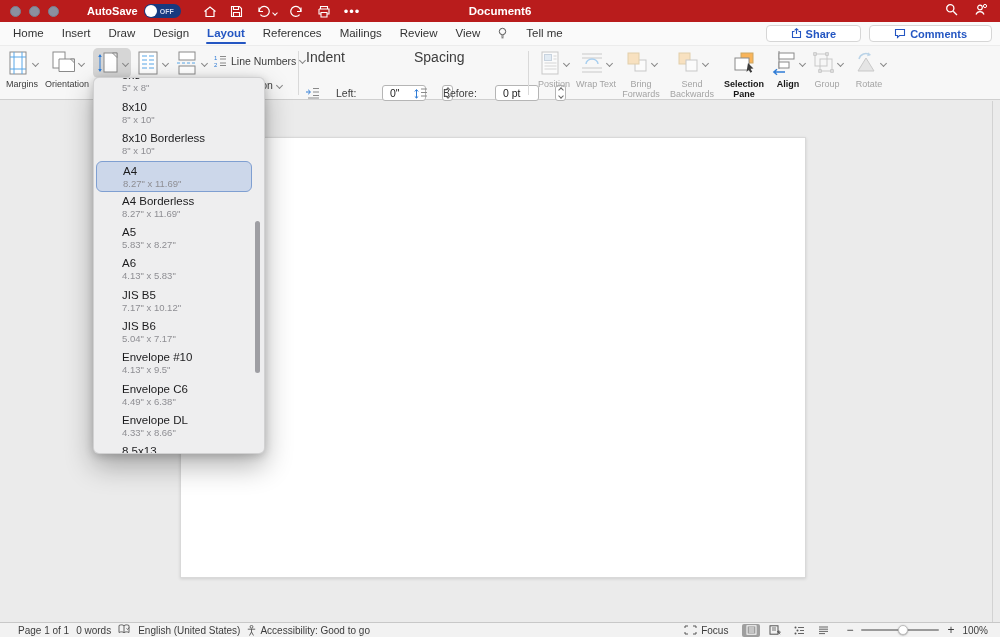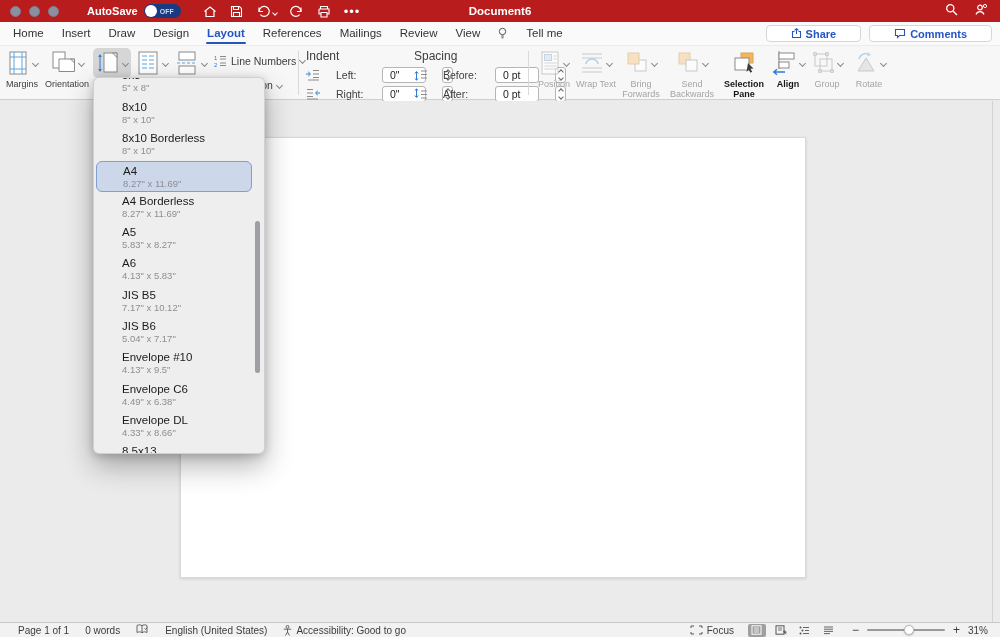--- a/index.html
+++ b/index.html
@@ -46,21 +46,21 @@
   .arr { display:flex; position:absolute; top:2px; left:534px; gap:3px; }
   .arr .bigbtn { position:static; }
   .arr .bb-label { white-space:normal; width:50px; }
   .dis .bb-label { color:#a4a4a4; }
   .dis svg { opacity:.5; }
   .en .bb-label { color:#161616; font-weight:bold; }
   .smallbtn { position:absolute; display:flex; align-items:center; gap:4px; font-size:10.5px; color:#3d3d3d; }
   .vsep { position:absolute; top:5px; width:1px; height:44px; background:#d9d9d9; }
 
   .grpform { position:absolute; top:3px; }
-  .grp-head { font-size:12px; color:#3d3d3d; margin-bottom:4px; }
+  .grp-head { font-size:14px; color:#3d3d3d; margin-bottom:20px; }
   .frow { display:flex; align-items:center; gap:16px; margin-bottom:3px; }
   .flabel { font-size:10.5px; color:#3d3d3d; }
   .finput { width:44px; height:16px; background:#fff; border:1px solid #b5b5b5; border-radius:3px;
     font-size:10.5px; color:#222; display:flex; align-items:center; padding-left:7px; }
   .spin { width:11px; height:16px; background:#fff; border:1px solid #b5b5b5; border-radius:3px;
     display:flex; flex-direction:column; align-items:center; justify-content:center; gap:2px; }
   .sarr-u,.sarr-d { width:4px; height:4px; border-right:1.1px solid #666; border-bottom:1.1px solid #666; }
   .sarr-u { transform:rotate(-135deg); margin-top:2px; }
   .sarr-d { transform:rotate(45deg); margin-bottom:2px; }
 
@@ -80,21 +80,21 @@
   .mi.sel { background:#ccd7ea; border:1.5px solid #7f9fd1; border-radius:6px;
     margin:0 12px 0 2px; padding-left:26px; }
   .clip-top { height:20px; overflow:hidden; }
   .clip-top .mi { margin-top:-12px; }
   .clip-bottom { height:12px; overflow:hidden; }
   .mscroll { position:absolute; right:4px; top:143px; width:5px; height:152px; border-radius:3px; background:#9e9ea3; }
 
   
   .statusbar { position:absolute; bottom:0; left:0; width:1000px; height:15px; background:#f2f2f2;
     border-top:1px solid #c8c8c8; display:flex; align-items:center; font-size:10px; color:#3c3c3c; }
-  .sb-left { display:flex; align-items:center; gap:16px; margin-left:18px; }
+  .sb-left { display:flex; align-items:center; gap:7px; margin-left:18px; }
   .sb-right { position:absolute; right:12px; display:flex; align-items:center; gap:8px; }
   .viewbtns { display:flex; align-items:center; gap:6px; margin:0 6px; }
   .vbtn { width:18px; height:13px; display:flex; align-items:center; justify-content:center; border-radius:2px; }
   .vbtn.sel { background:#9f9f9f; }
   .ztrack { position:relative; width:78px; height:2px; background:#9a9a9a; border-radius:1px; }
   .zknob { position:absolute; top:-4px; left:47%; width:10px; height:10px; background:#fff;
     border:0.5px solid #bdbdbd; border-radius:50%; box-shadow:0 0.5px 1.5px rgba(0,0,0,.35); }
   .zpm { font-size:12px; color:#3c3c3c; }
 </style>
 </head>
@@ -548,17 +548,17 @@
           <svg width="11" height="9" viewBox="0 0 11 9">
               <path d="M1 1h9M1 3.2h9M1 5.4h9M1 7.6h6" stroke="#555" stroke-width=".9"></path>
             </svg>
         </span>
       </div>
       <span class="zpm">−</span>
       <span class="ztrack">
         <span class="zknob"></span>
       </span>
       <span class="zpm">+</span>
-      <span>31%</span>
+      <span>100%</span>
     </div>
   </div>
 
 </div>
 
 </body></html>

